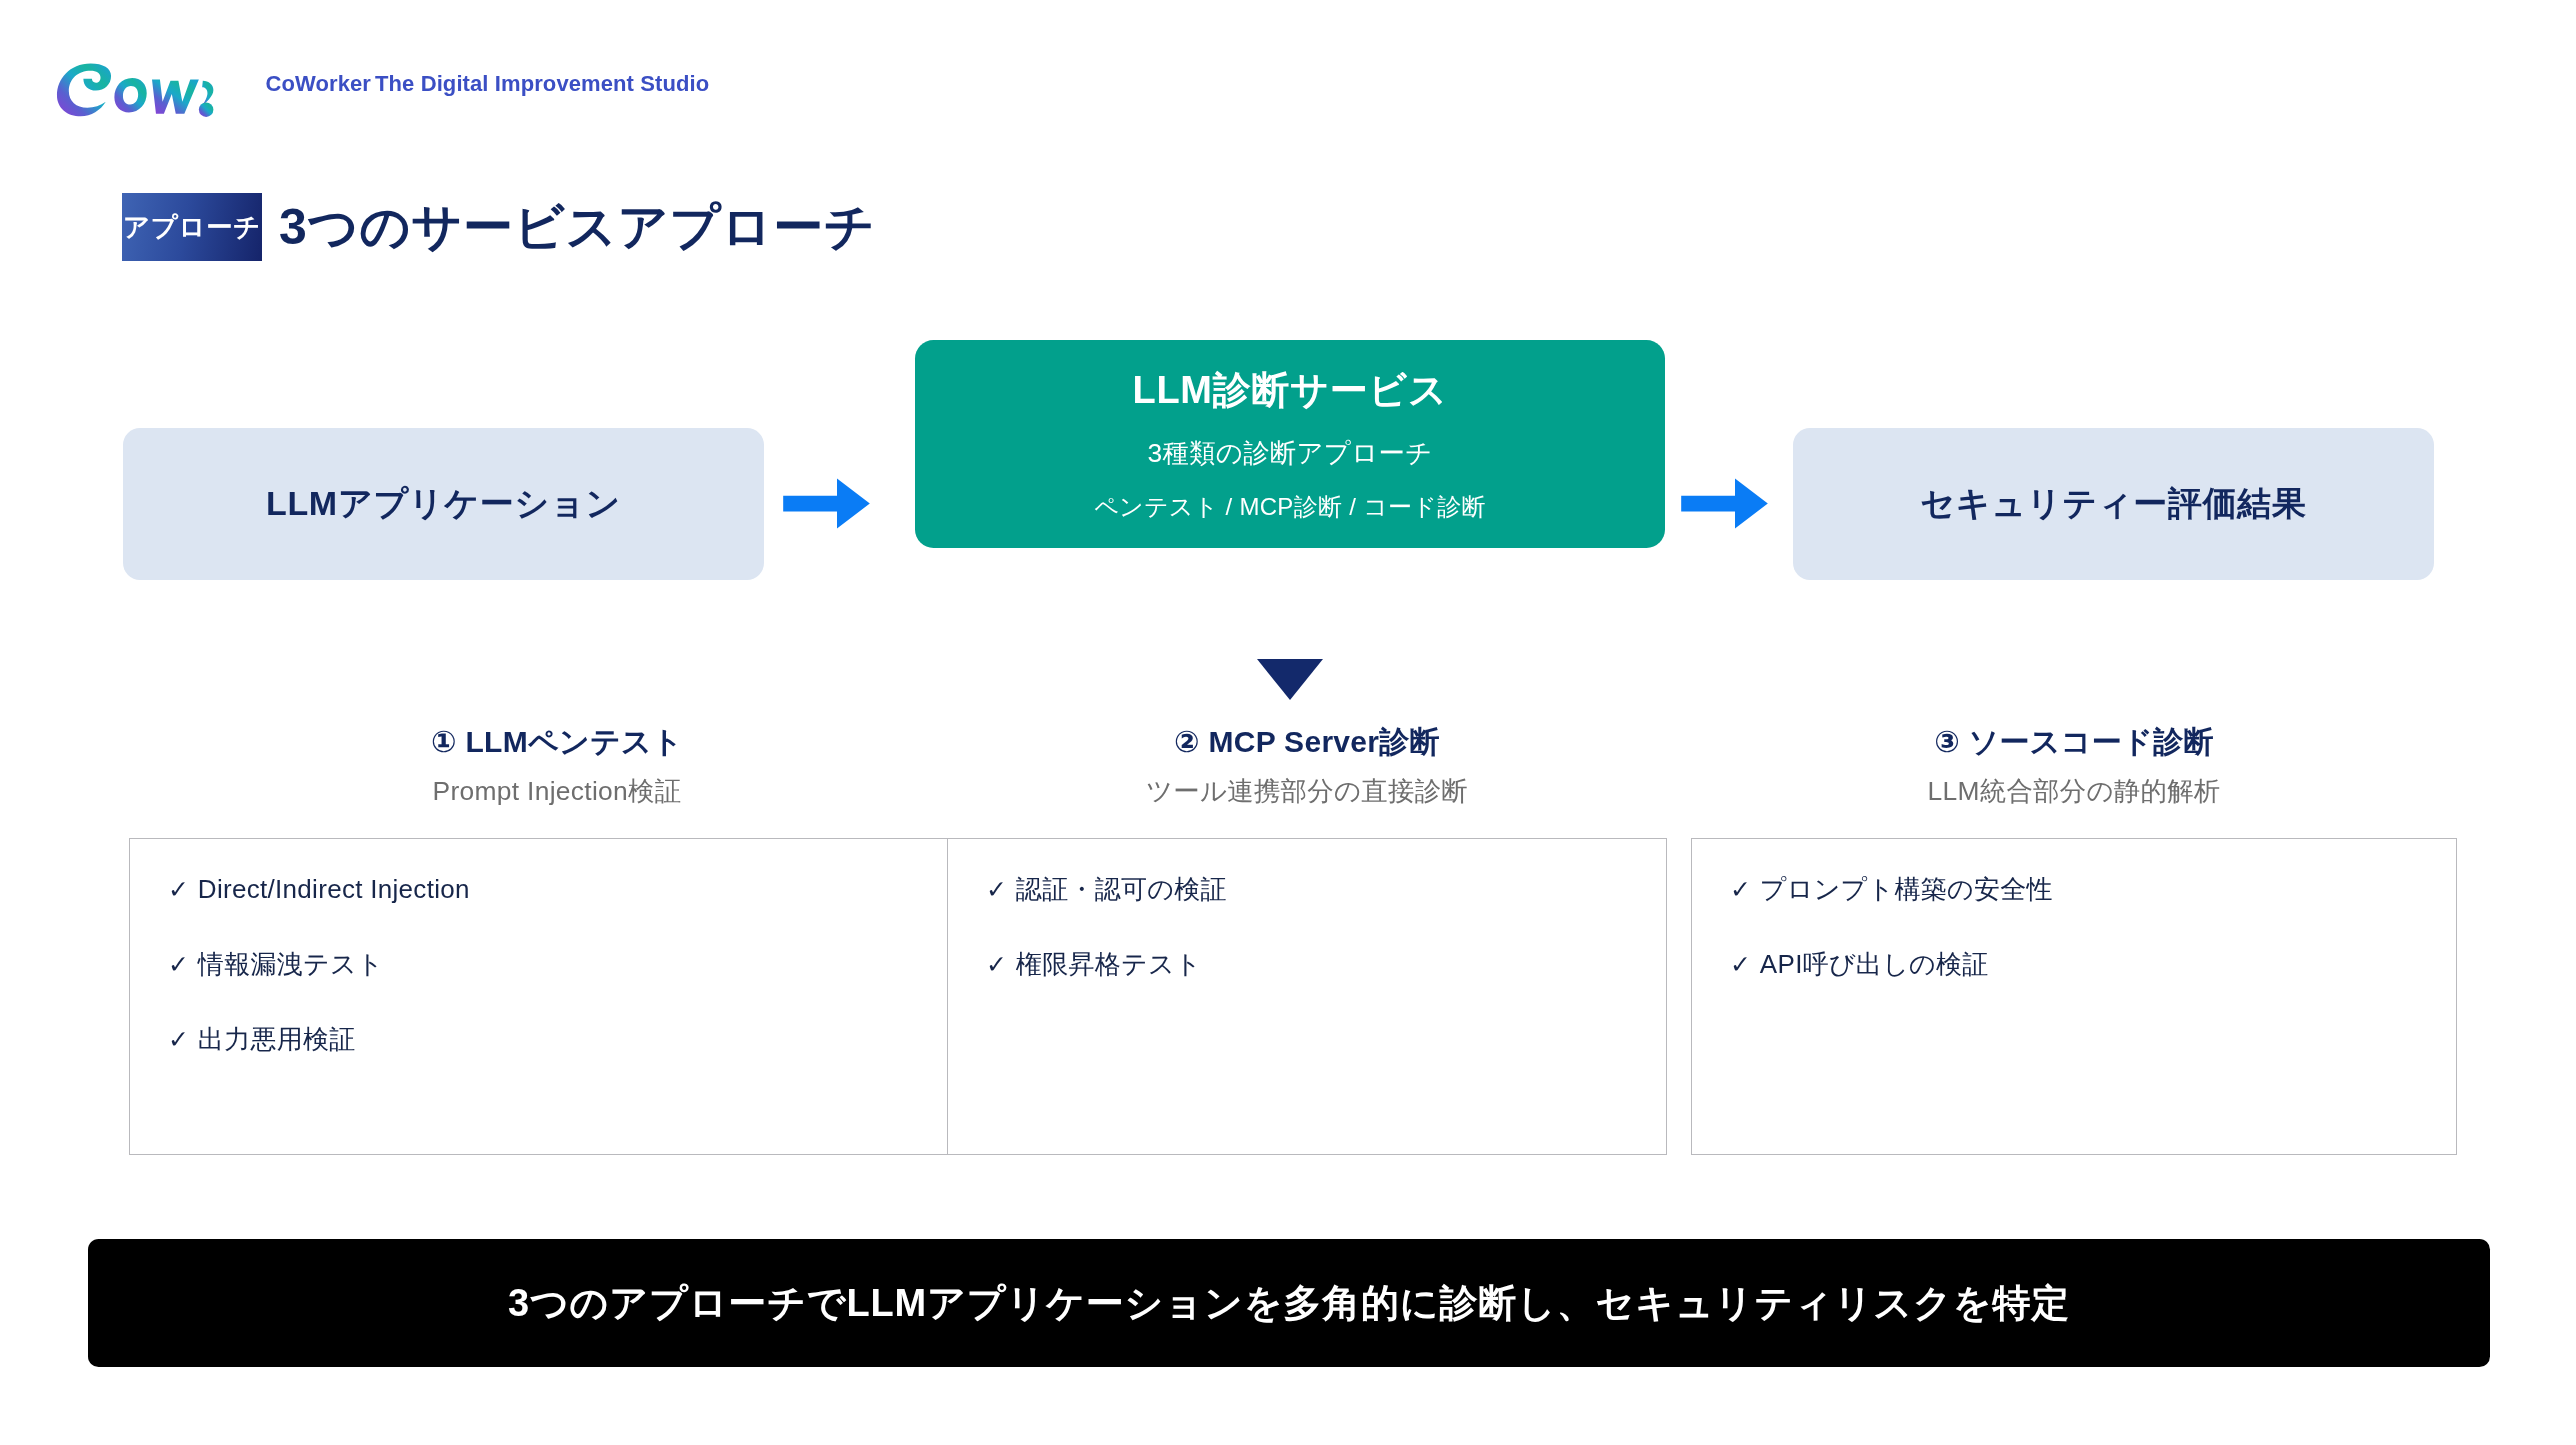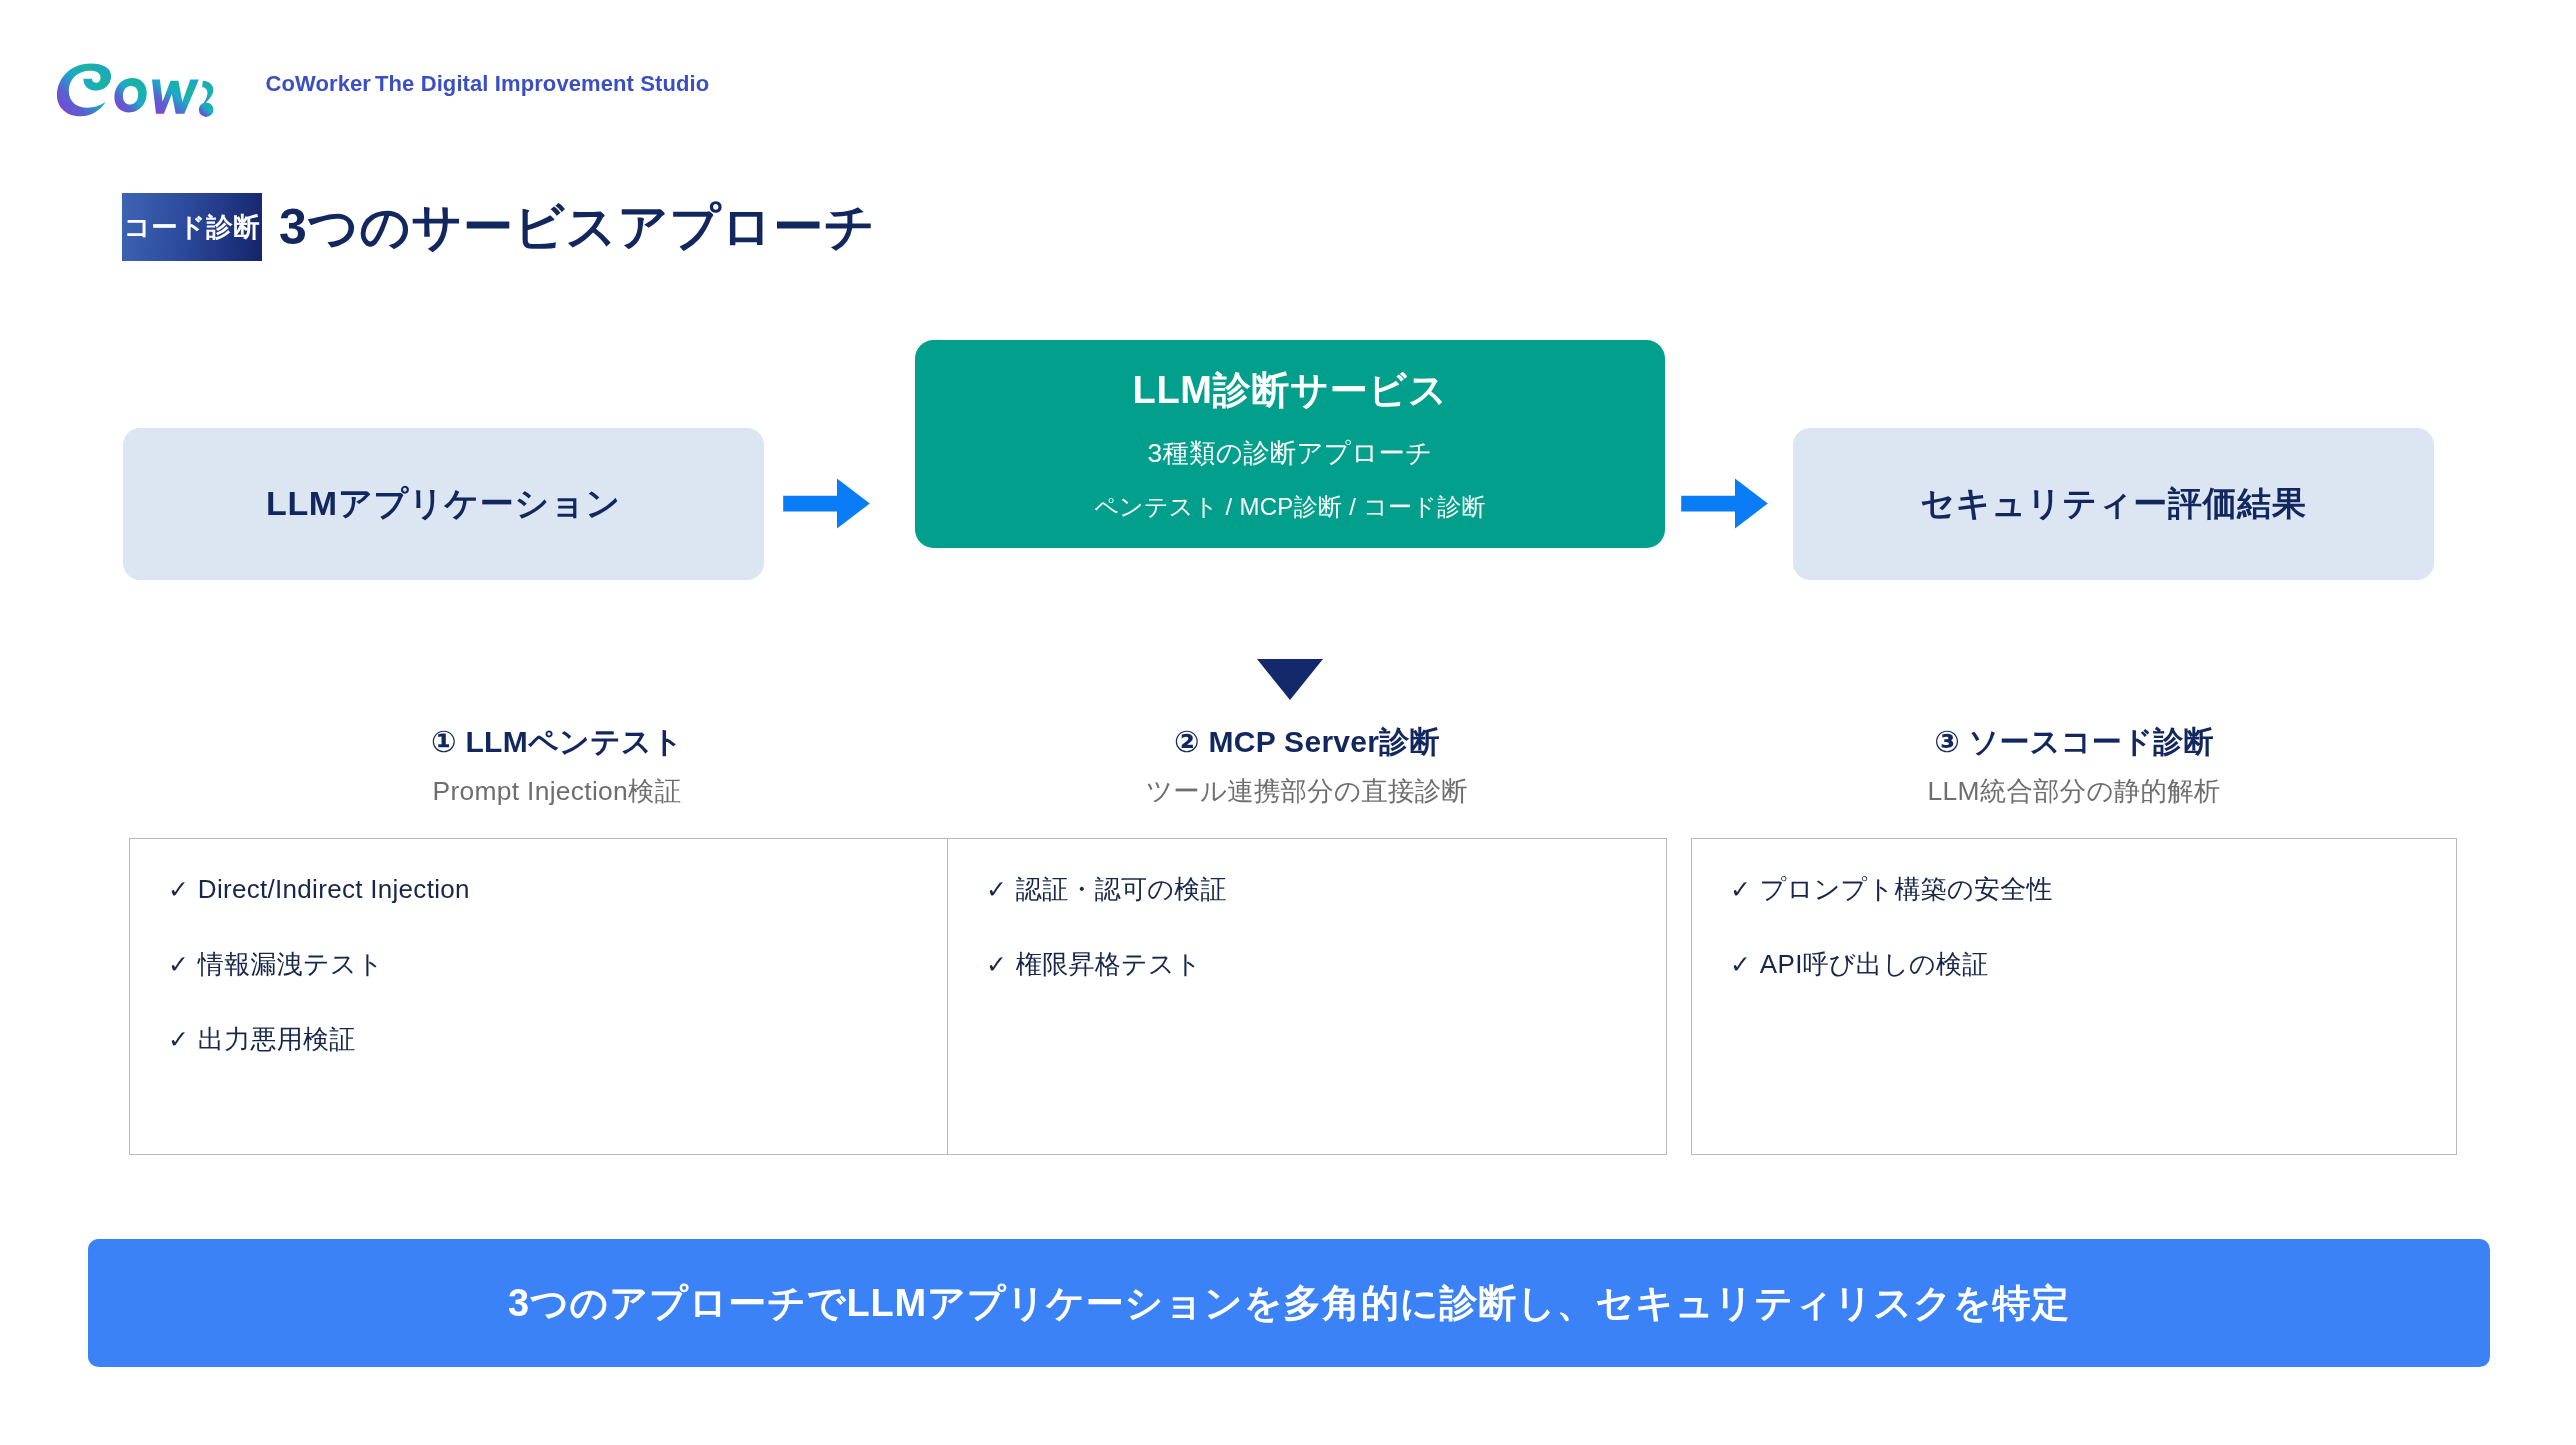--- a/index.html
+++ b/index.html
@@ -204,21 +204,21 @@
   .check-item:last-child { margin-bottom: 0; }
   .check-mark { margin-right: 8.6px; font-size: 25px; }
 
   
   .banner {
     position: absolute;
     left: 88px;
     top: 1239px;
     width: 2402px;
     height: 128px;
-    background: #3b82f6;
+    background: #000000;
     border-radius: 10.6px;
     display: flex;
     align-items: center;
     justify-content: center;
     color: #ffffff;
     font-size: 38px;
     font-weight: bold;
     letter-spacing: 0.8px;
     white-space: nowrap;
   }
@@ -254,21 +254,21 @@
         <circle cx="232" cy="104" r="11" fill="url(#cowgrad)"></circle>
       </svg>
     </span>
     <span class="logo-text">
       <span class="logo-line1">CoWorker</span>
       <span class="logo-line2">The Digital Improvement Studio</span>
     </span>
   </div>
 
   <div class="title-row">
-    <span class="title-badge">コード診断</span>
+    <span class="title-badge">アプローチ</span>
     <h1 class="title-heading">3つのサービスアプローチ</h1>
   </div>
 
   <div class="flow">
 
     <div class="box-soft box-left">LLMアプリケーション</div>
 
     <span class="arrow-right arrow-a">
       <svg width="87" height="63" viewBox="0 0 132 96" xmlns="http://www.w3.org/2000/svg">
         <path d="M0 36 L82 36 L82 10 L132 48 L82 86 L82 60 L0 60 Z" fill="#0a7cf5"></path>

